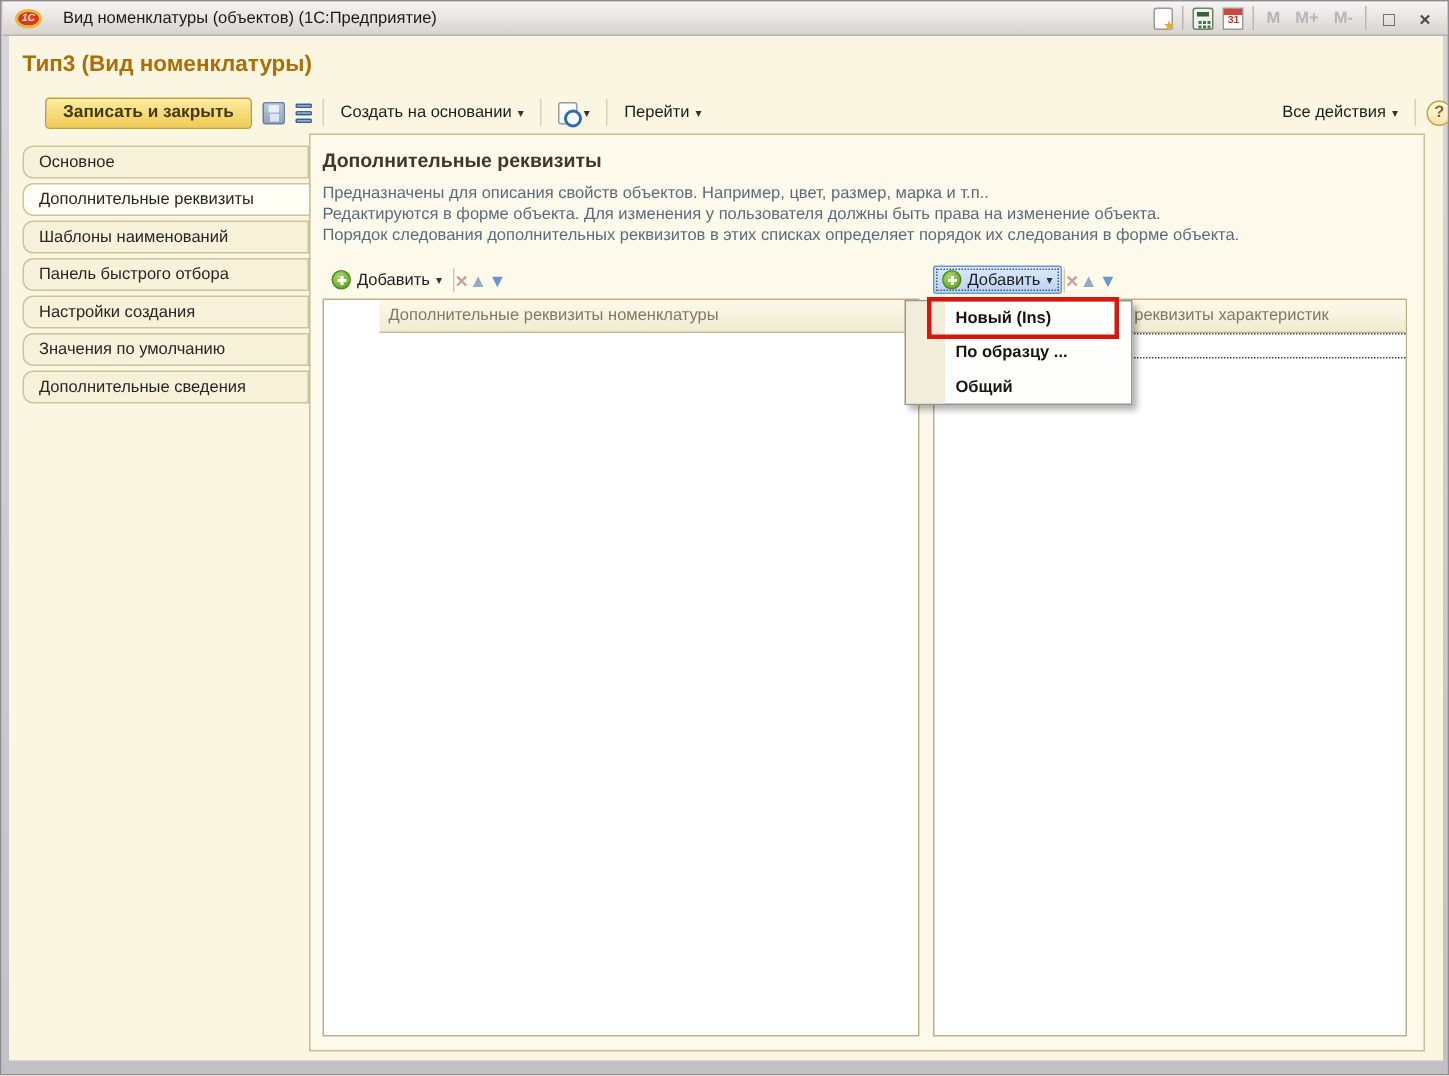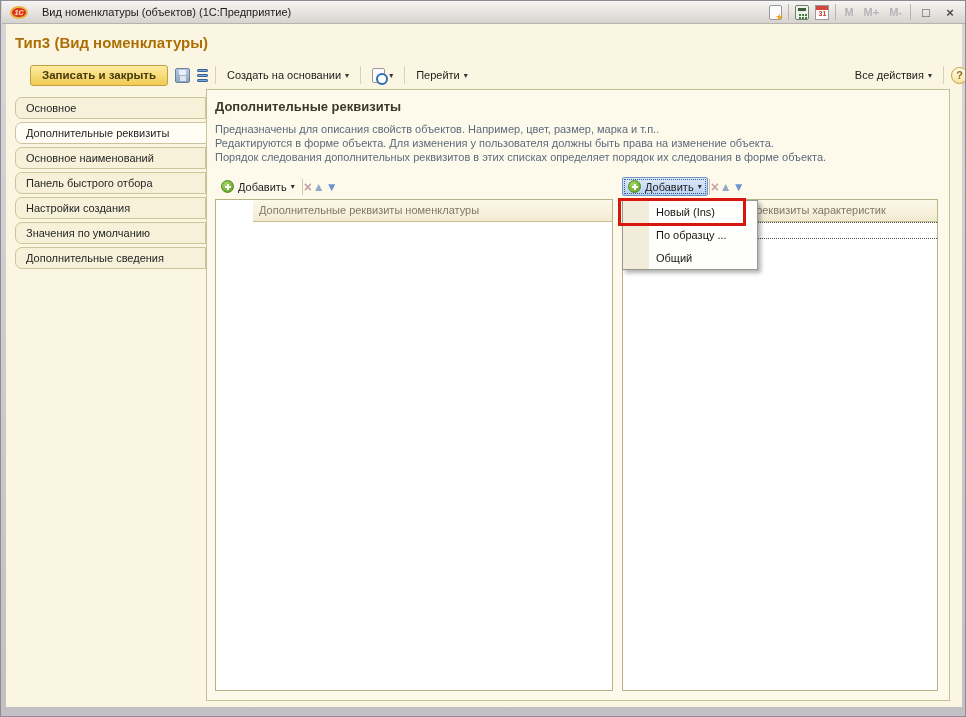--- a/index.html
+++ b/index.html
@@ -84,22 +84,22 @@
 
   .listbox { position:absolute; top:109px; height:492px; background:#fff; border:1px solid #b9b289; }
   .lb-left { left:8px; width:398px; }
   .lb-right { left:415px; width:316px; }
   .list-head { height:22px; line-height:21px; padding-left:6px; color:#7e7968;
     background:linear-gradient(#fdf8e9,#f2ebd2); border-bottom:1px solid #c5bd94;
     white-space:nowrap; overflow:hidden;margin-left:37px; }
   .focus-row { height:17px; background:#fff; border-top:1px dotted #444; border-bottom:1px dotted #444; }
 
   
-  .ctx-menu { position:absolute; left:621px; top:199px; width:136px; height:70px;
-    background:#fefefc; border:1px solid #97968f; box-shadow:3px 3px 4px rgba(0,0,0,.3); z-index:40; }
+  .ctx-menu { position:absolute; left:602px; top:199px; width:152px; height:70px;
+    background:#fefefc; border:1px solid #97968f; box-shadow:3px 3px 4px rgba(0,0,0,.3); z-index:40;font-weight:bold; }
   .ctx-gutter { position:absolute; left:0; top:0; bottom:0; width:26px; background:#f2edda; }
   .ctx-item { position:relative; height:23px; line-height:23px; padding-left:33px; color:#161616; }
 
   .annotation-rect { position:absolute; left:617px; top:197px; width:128px; height:28px;
     border:3px solid #d7170e; z-index:50; }
 </style>
 </head>
 <body>
 
 <div class="window">
@@ -159,21 +159,21 @@
         <span>Все действия</span>
         <span class="caret">▾</span>
       </span>
       <span class="vsep"></span>
       <span class="help-btn">?</span>
     </div>
 
     <div class="tabs">
       <div class="tab">Основное</div>
       <div class="tab sel">Дополнительные реквизиты</div>
-      <div class="tab">Основное наименований</div>
+      <div class="tab">Шаблоны наименований</div>
       <div class="tab">Панель быстрого отбора</div>
       <div class="tab">Настройки создания</div>
       <div class="tab">Значения по умолчанию</div>
       <div class="tab">Дополнительные сведения</div>
     </div>
 
     <div class="panel">
       <div class="p-header">Дополнительные реквизиты</div>
       <div class="p-desc">
         <div>Предназначены для описания свойств объектов. Например, цвет, размер, марка и т.п..</div>

